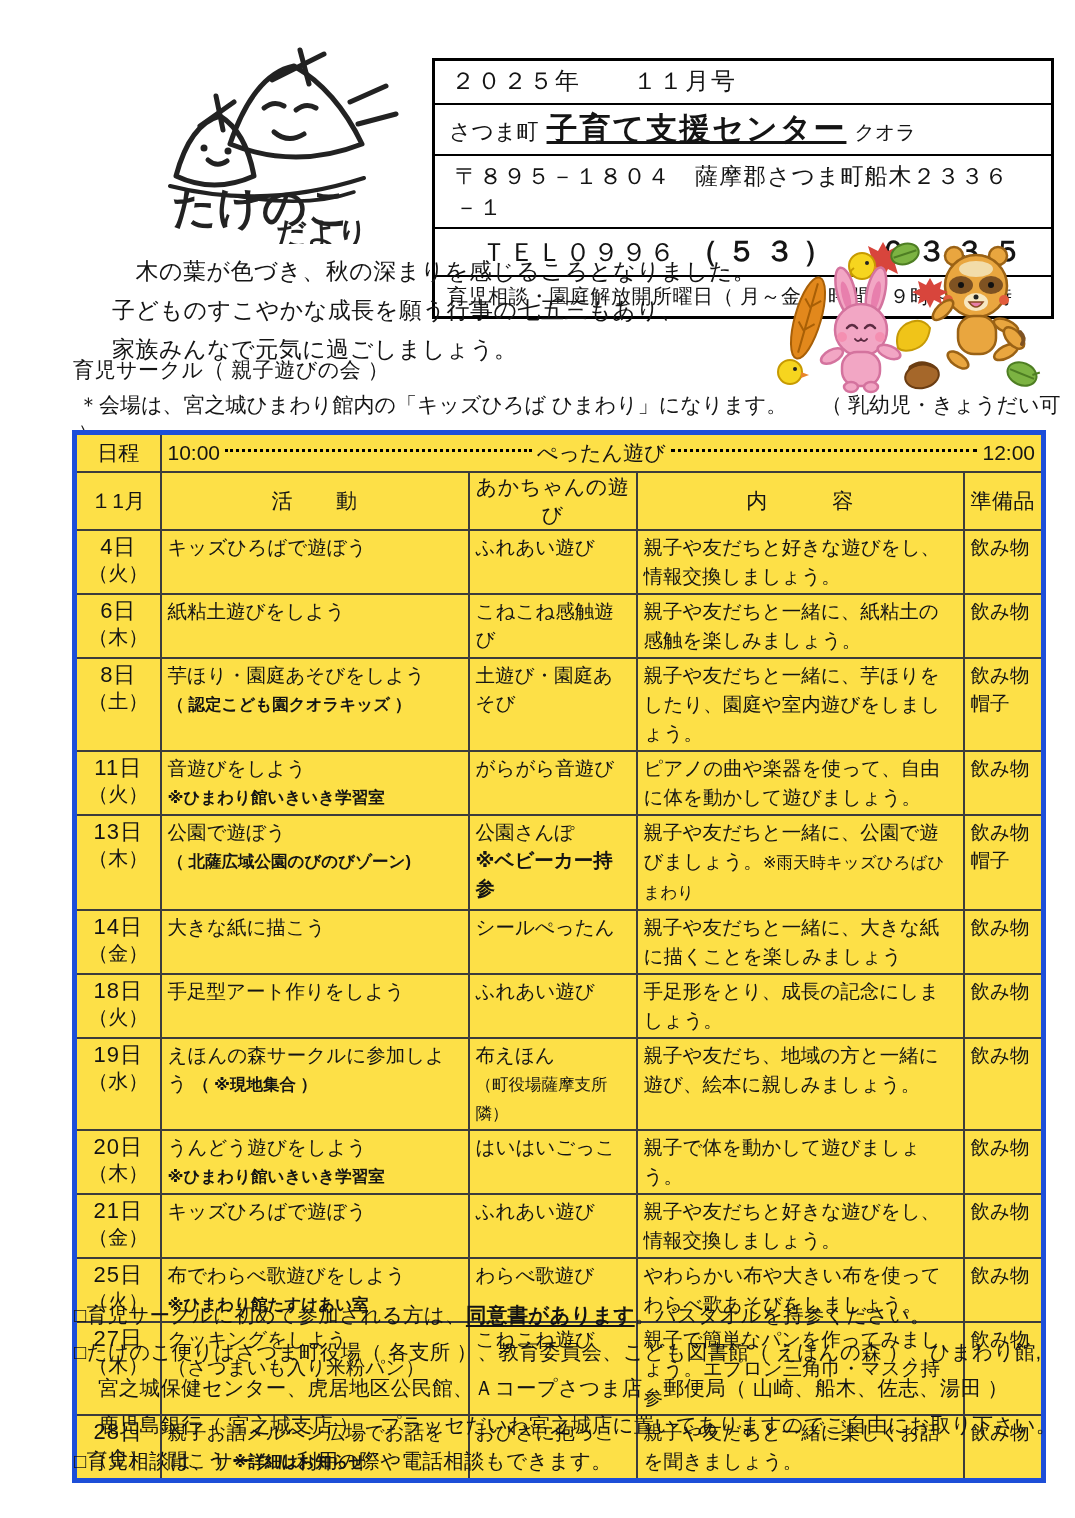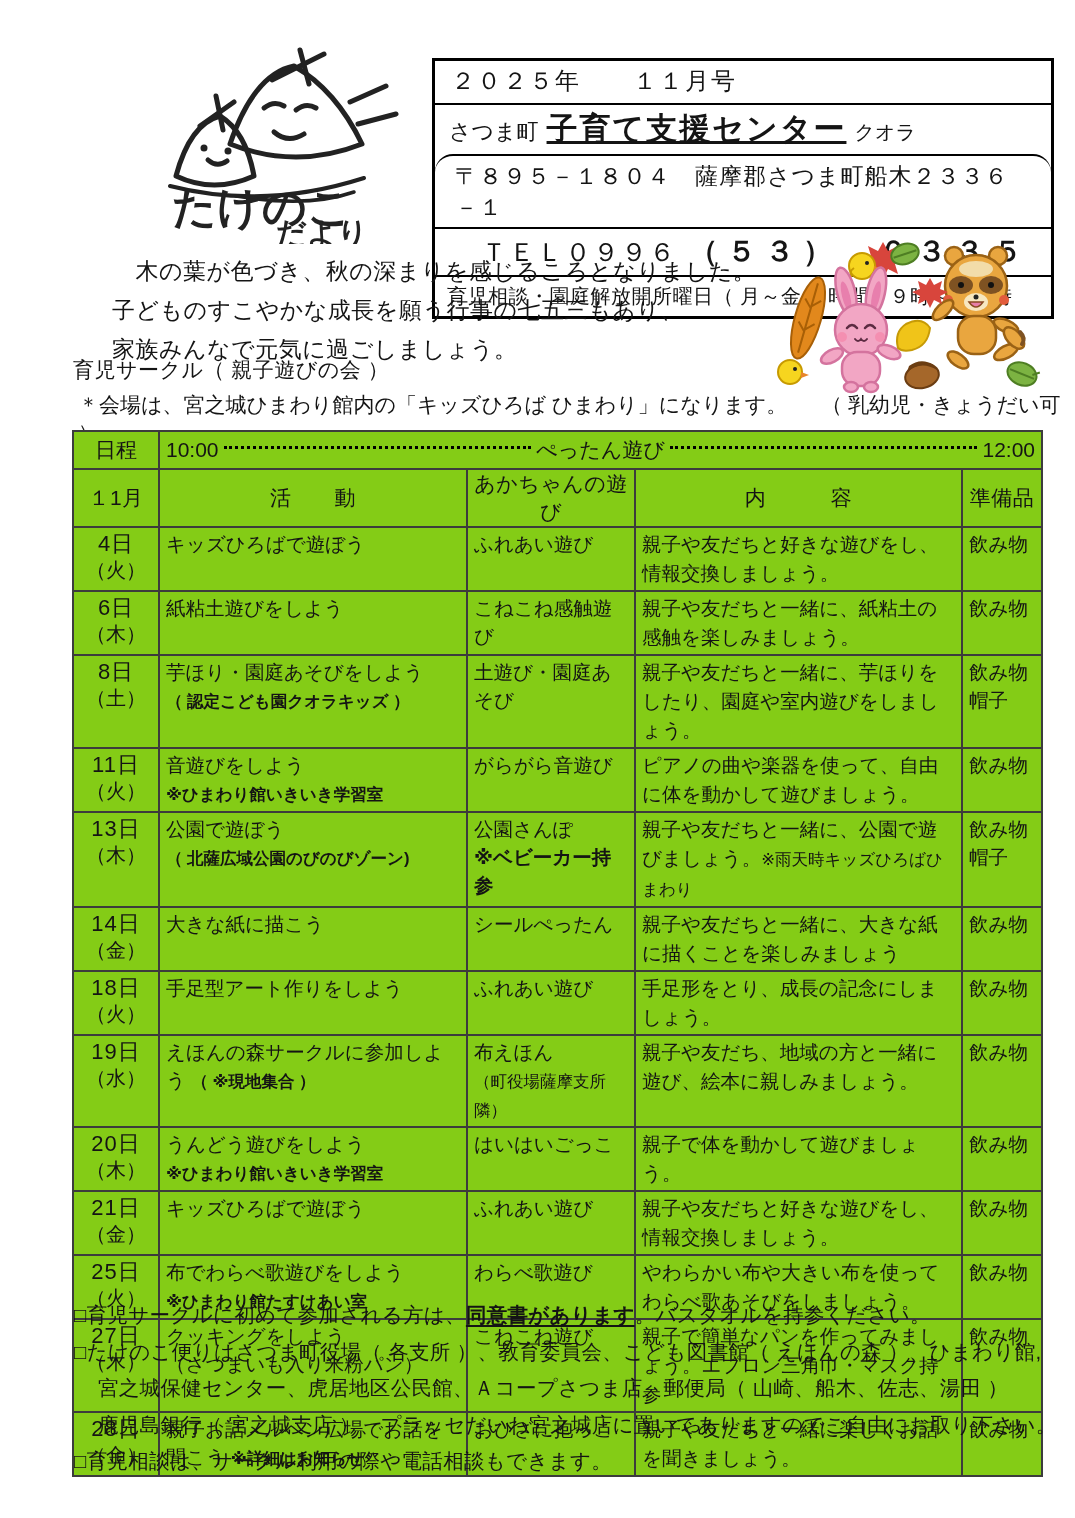--- a/index.html
+++ b/index.html
@@ -8,42 +8,42 @@
 
   
   .header-box { position:absolute; left:432px; top:58px; width:616px; border:3px solid #000; background:#fff; }
   .hrow { border-top:2px solid #000; }
   .hrow:first-child { border-top:none; }
   .issue  { font-size:24px; padding:4px 16px 6px; letter-spacing:2px; }
   .org    { padding:3px 14px 4px; white-space:nowrap; }
   .org-prefix { font-size:22px; }
   .org-name   { font-size:31px; font-weight:bold; letter-spacing:2px; margin:0 8px;text-decoration:underline; }
   .org-suffix { font-size:20px; }
-  .addr   { font-size:23px; padding:5px 20px 4px; letter-spacing:1px;border-radius:18px; }
+  .addr   { font-size:23px; padding:5px 20px 4px; letter-spacing:1px; }
   .tel    { padding:3px 0 3px 46px; white-space:nowrap; }
   .tel-label { font-size:26px; letter-spacing:2px; }
   .tel-num   { font-size:29px; font-weight:bold; letter-spacing:9px; margin-left:12px; }
   .hours  { font-size:20px; padding:6px 12px 6px; letter-spacing:0.5px; }
 
   
   .logo { position:absolute; left:112px; top:44px; }
 
   
   .intro { position:absolute; left:112px; top:252px; width:680px; font-size:23px; line-height:39px; letter-spacing:0.5px; }
 
   
   .artwork { position:absolute; left:770px; top:240px; }
 
   
   .section-title { position:absolute; left:73px; top:356px; font-size:21px; font-weight:normal; letter-spacing:0.5px; }
   .section-note  { position:absolute; left:78px; top:391px; width:985px; font-size:21px; }
   .eligibility { margin-left:34px; }
 
   
-  table.schedule { position:absolute; left:72px; top:430px; width:969px; border-collapse:collapse; table-layout:fixed; border:2px solid #1d4ed8; background:#84cc16; }
+  table.schedule { position:absolute; left:72px; top:430px; width:969px; border-collapse:collapse; table-layout:fixed; border:5px solid #1d4ed8; background:#fde047; }
   .schedule td { border:2px solid #3c3c3c; vertical-align:top; padding:2px 6px; font-size:19.5px; overflow:hidden; }
   .time-row td { height:32px; vertical-align:middle; font-size:21px; }
   .time-row .c-date { text-align:center; }
   .time-line { display:flex; align-items:center; }
   .time-line .leader { flex:1; border-bottom:3px dotted #000; height:0; margin:0 5px; transform:translateY(-3px); }
   .col-row td { height:36px; text-align:center; vertical-align:middle; font-size:21px; padding:0 2px; letter-spacing:0.5px; }
   tbody td { height:57px; }
   .cell-date { text-align:center; padding-top:4px; }
   .date-num { font-size:22px; line-height:27px; letter-spacing:1px; }
   .date-day { font-size:20px; line-height:27px; }

